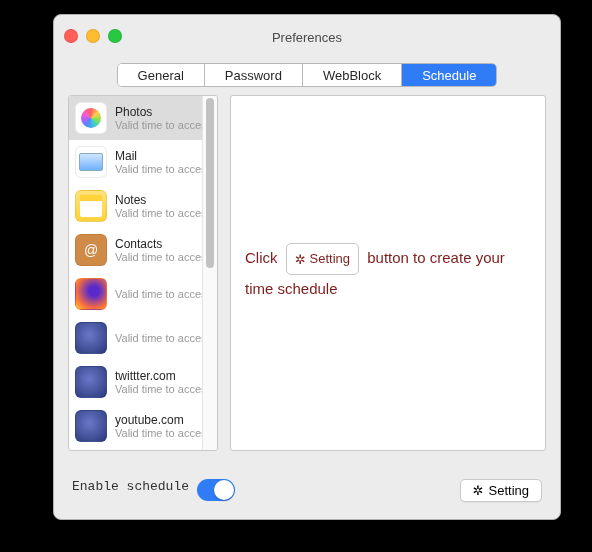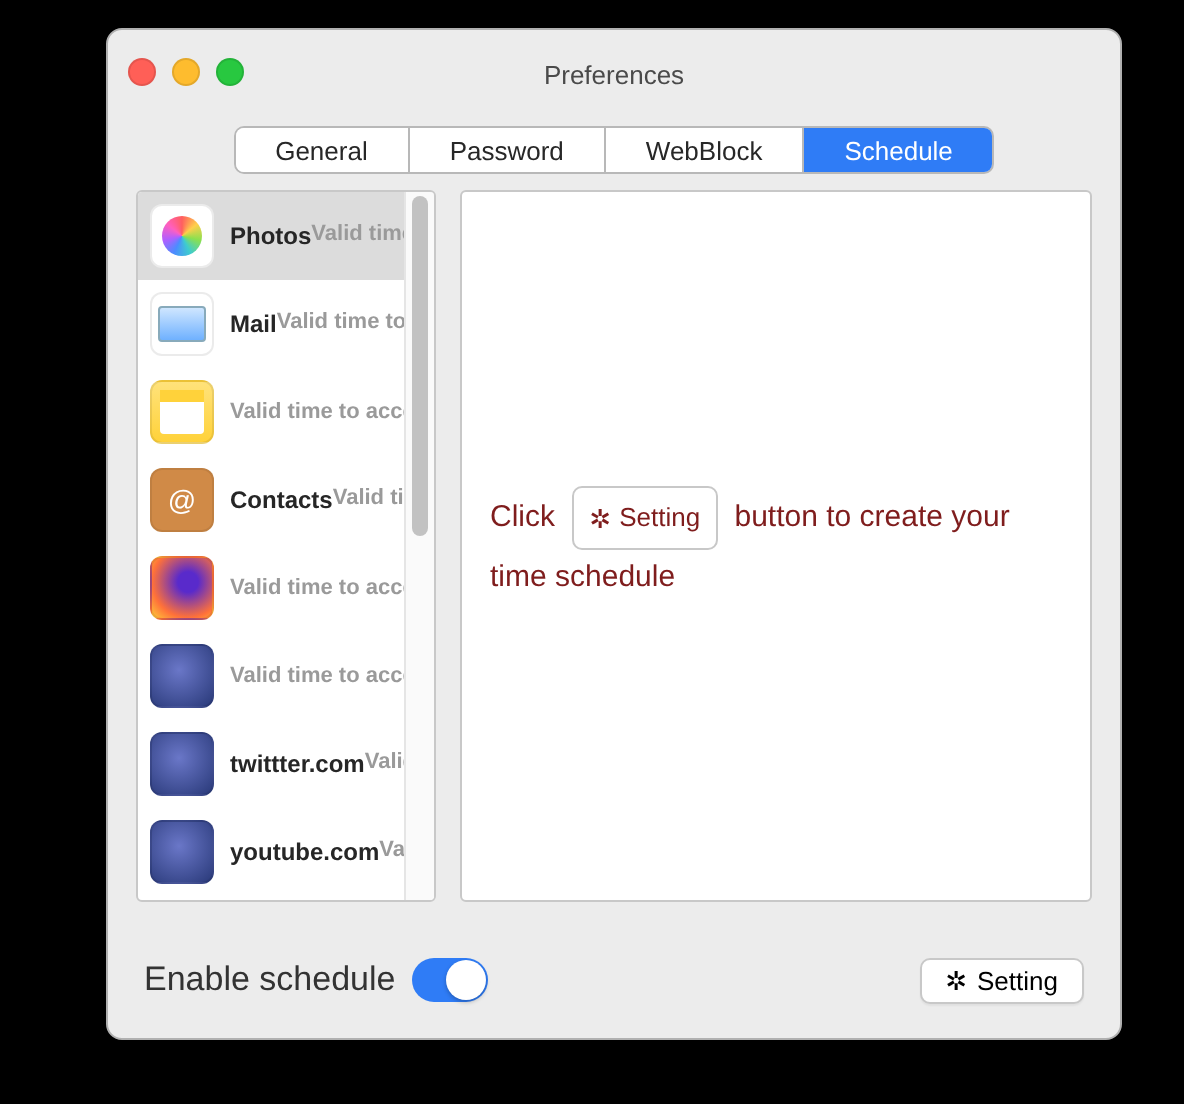--- a/index.html
+++ b/index.html
@@ -15,31 +15,31 @@
   .tabs{display:flex;border:1px solid #b8b8b8;border-radius:5px;overflow:hidden;height:22px;}
   .tab{font-size:13px;color:#272727;background:#fff;padding:2px 20px;display:flex;align-items:center;border-right:1px solid #b8b8b8;cursor:default;}
   .tab:last-child{border-right:none;}
   .tab.active{background:#2f7cf6;color:#fff;}
   .content{position:absolute;left:14px;top:80px;right:14px;height:356px;display:flex;}
   .sidebar-wrap{width:148px;border:1px solid #c8c8c8;border-radius:3px;background:#fff;overflow:hidden;position:relative;}
   .sidebar{overflow:hidden;height:100%;}
   .item{display:flex;align-items:center;height:44px;padding-left:6px;position:relative;}
   .item.selected{background:#dcdcdc;}
   .item-icon{width:30px;height:30px;border-radius:6px;display:flex;align-items:center;justify-content:center;font-size:18px;flex-shrink:0;border:0.5px solid rgba(0,0,0,0.08);}
-  .item-text{margin-left:8px;display:flex;flex-direction:row;overflow:hidden;font-weight:bold;}
+  .item-text{margin-left:8px;display:flex;flex-direction:column;overflow:hidden;}
   .item-name{font-size:12px;color:#262626;line-height:14px;}
   .item-sub{font-size:11px;color:#9a9a9a;line-height:13px;white-space:nowrap;}
   .scrollindicator{position:absolute;right:0;top:0;width:14px;height:100%;border-left:1px solid #e5e5e5;background:#fafafa;}
   .scrollthumb{position:absolute;left:3px;top:2px;width:8px;height:170px;background:#c2c2c2;border-radius:4px;}
   .divider{width:12px;}
   .mainpane{flex:1;border:1px solid #c8c8c8;border-radius:3px;background:#fff;padding:16px 14px;font-size:15px;color:#7f1d1d;display:flex;align-items:center;}
   .inline-btn{display:inline-flex;align-items:center;gap:4px;border:1px solid #c8c8c8;border-radius:5px;background:#fff;padding:1px 8px;font-size:13px;vertical-align:middle;margin:0 4px;}
   .gear{font-size:13px;line-height:1;}
   .bottom{position:absolute;left:18px;right:18px;bottom:14px;height:30px;display:flex;align-items:center;justify-content:space-between;}
-  .enable{display:flex;align-items:center;gap:8px;font-size:17px;color:#333;}
+  .enable{display:flex;align-items:flex-start;gap:8px;font-size:13px;color:#333;font-family:Liberation Mono, monospace;}
   .toggle{width:38px;height:22px;border-radius:11px;background:#2f7cf6;position:relative;}
   .knob{position:absolute;right:1px;top:1px;width:20px;height:20px;border-radius:50%;background:#fff;box-shadow:0 1px 2px rgba(0,0,0,0.25);}
   .setting-btn{display:inline-flex;align-items:center;gap:5px;border:1px solid #c8c8c8;border-radius:5px;background:#fff;padding:3px 12px;font-size:13px;box-shadow:0 1px 1px rgba(0,0,0,0.05);}
   
   .ic-photos{background:#fff;}
   .ic-photos span{background:conic-gradient(#ff5f5f,#ffcf4b,#8be04f,#3ecccf,#4b8cff,#b15fff,#ff5fbf,#ff5f5f);width:20px;height:20px;border-radius:50%;display:block;}
   .ic-mail{background:#fff;}
   .ic-mail span{display:block;width:22px;height:16px;background:linear-gradient(#cfe6ff,#6fb1ff);border:1px solid #8ab;border-radius:2px;position:relative;}
   .ic-notes{background:linear-gradient(#ffe27a,#ffd23a);}
   .ic-notes span{display:block;width:22px;height:22px;background:#fff;border-radius:2px;position:relative;}
@@ -92,20 +92,21 @@
             <div class="item-text">
               <div class="item-name">Mail</div>
               <div class="item-sub">Valid time to access</div>
             </div>
           </div>
           <div class="item">
             <div class="item-icon ic-notes">
               <span></span>
             </div>
             <div class="item-text">
+              <div class="item-name">Notes</div>
               <div class="item-sub">Valid time to access</div>
             </div>
           </div>
           <div class="item">
             <div class="item-icon ic-contacts">
               <span>@</span>
             </div>
             <div class="item-text">
               <div class="item-name">Contacts</div>
               <div class="item-sub">Valid time to access</div>

